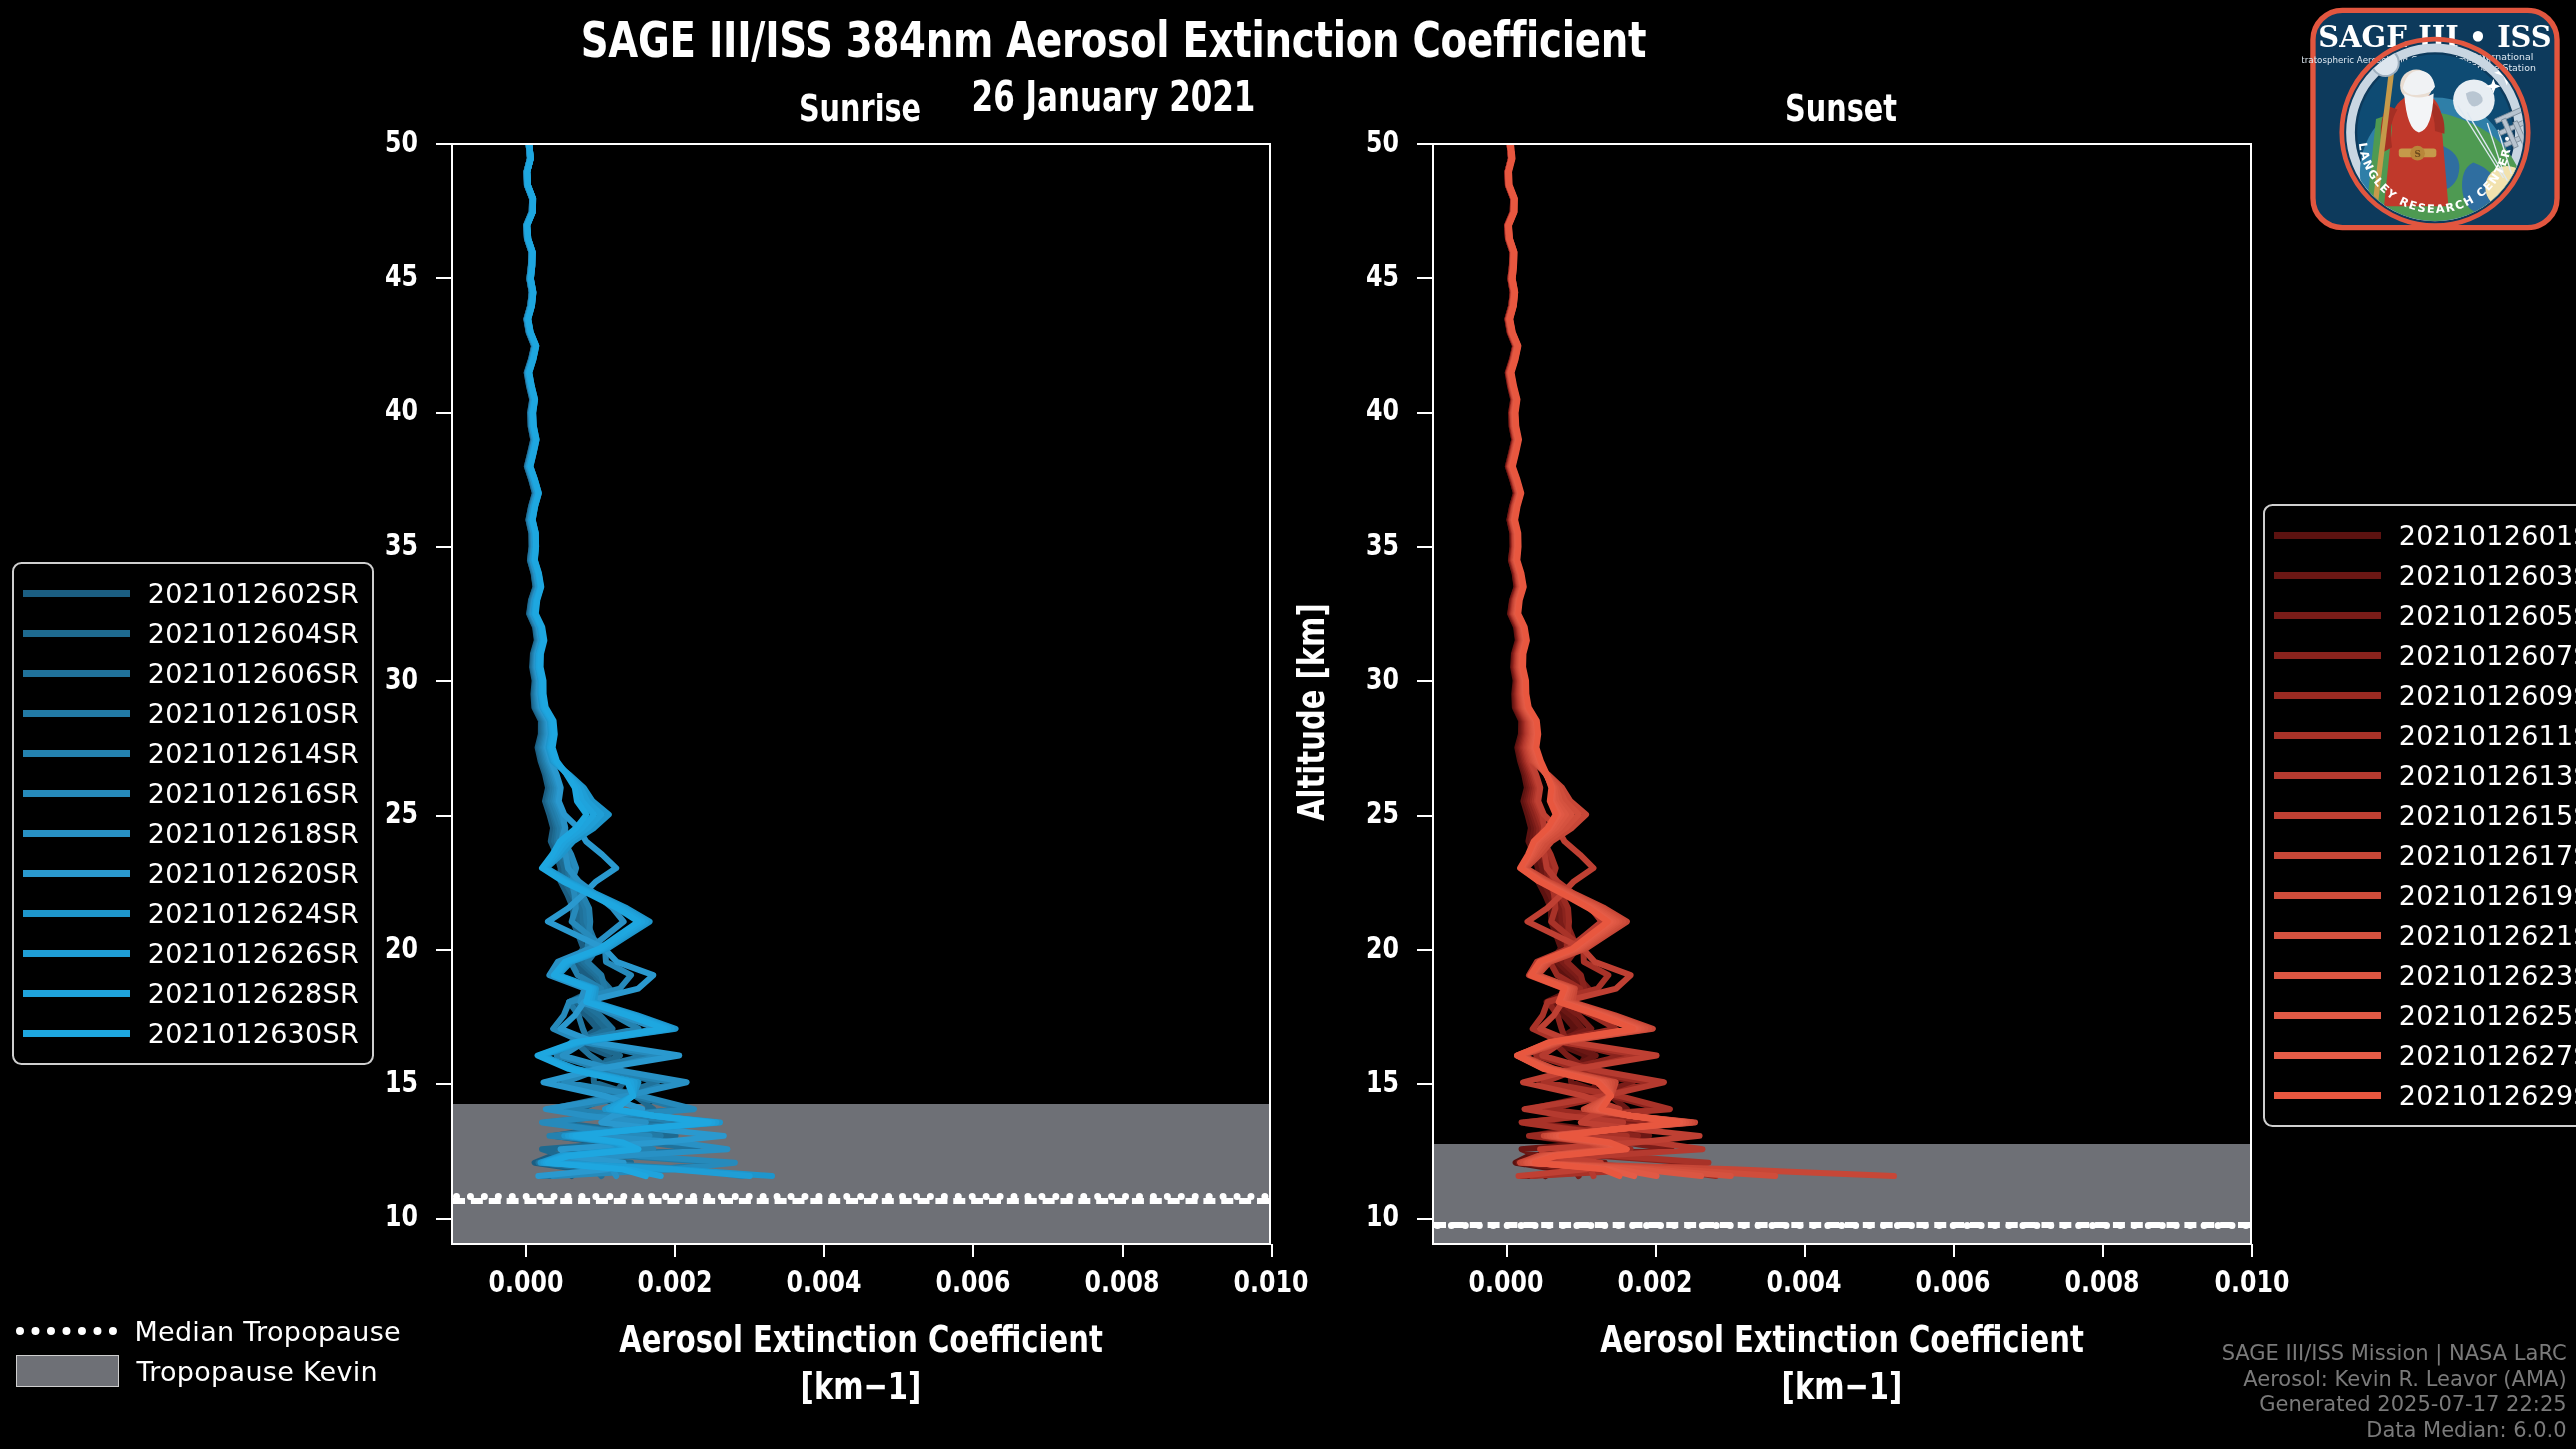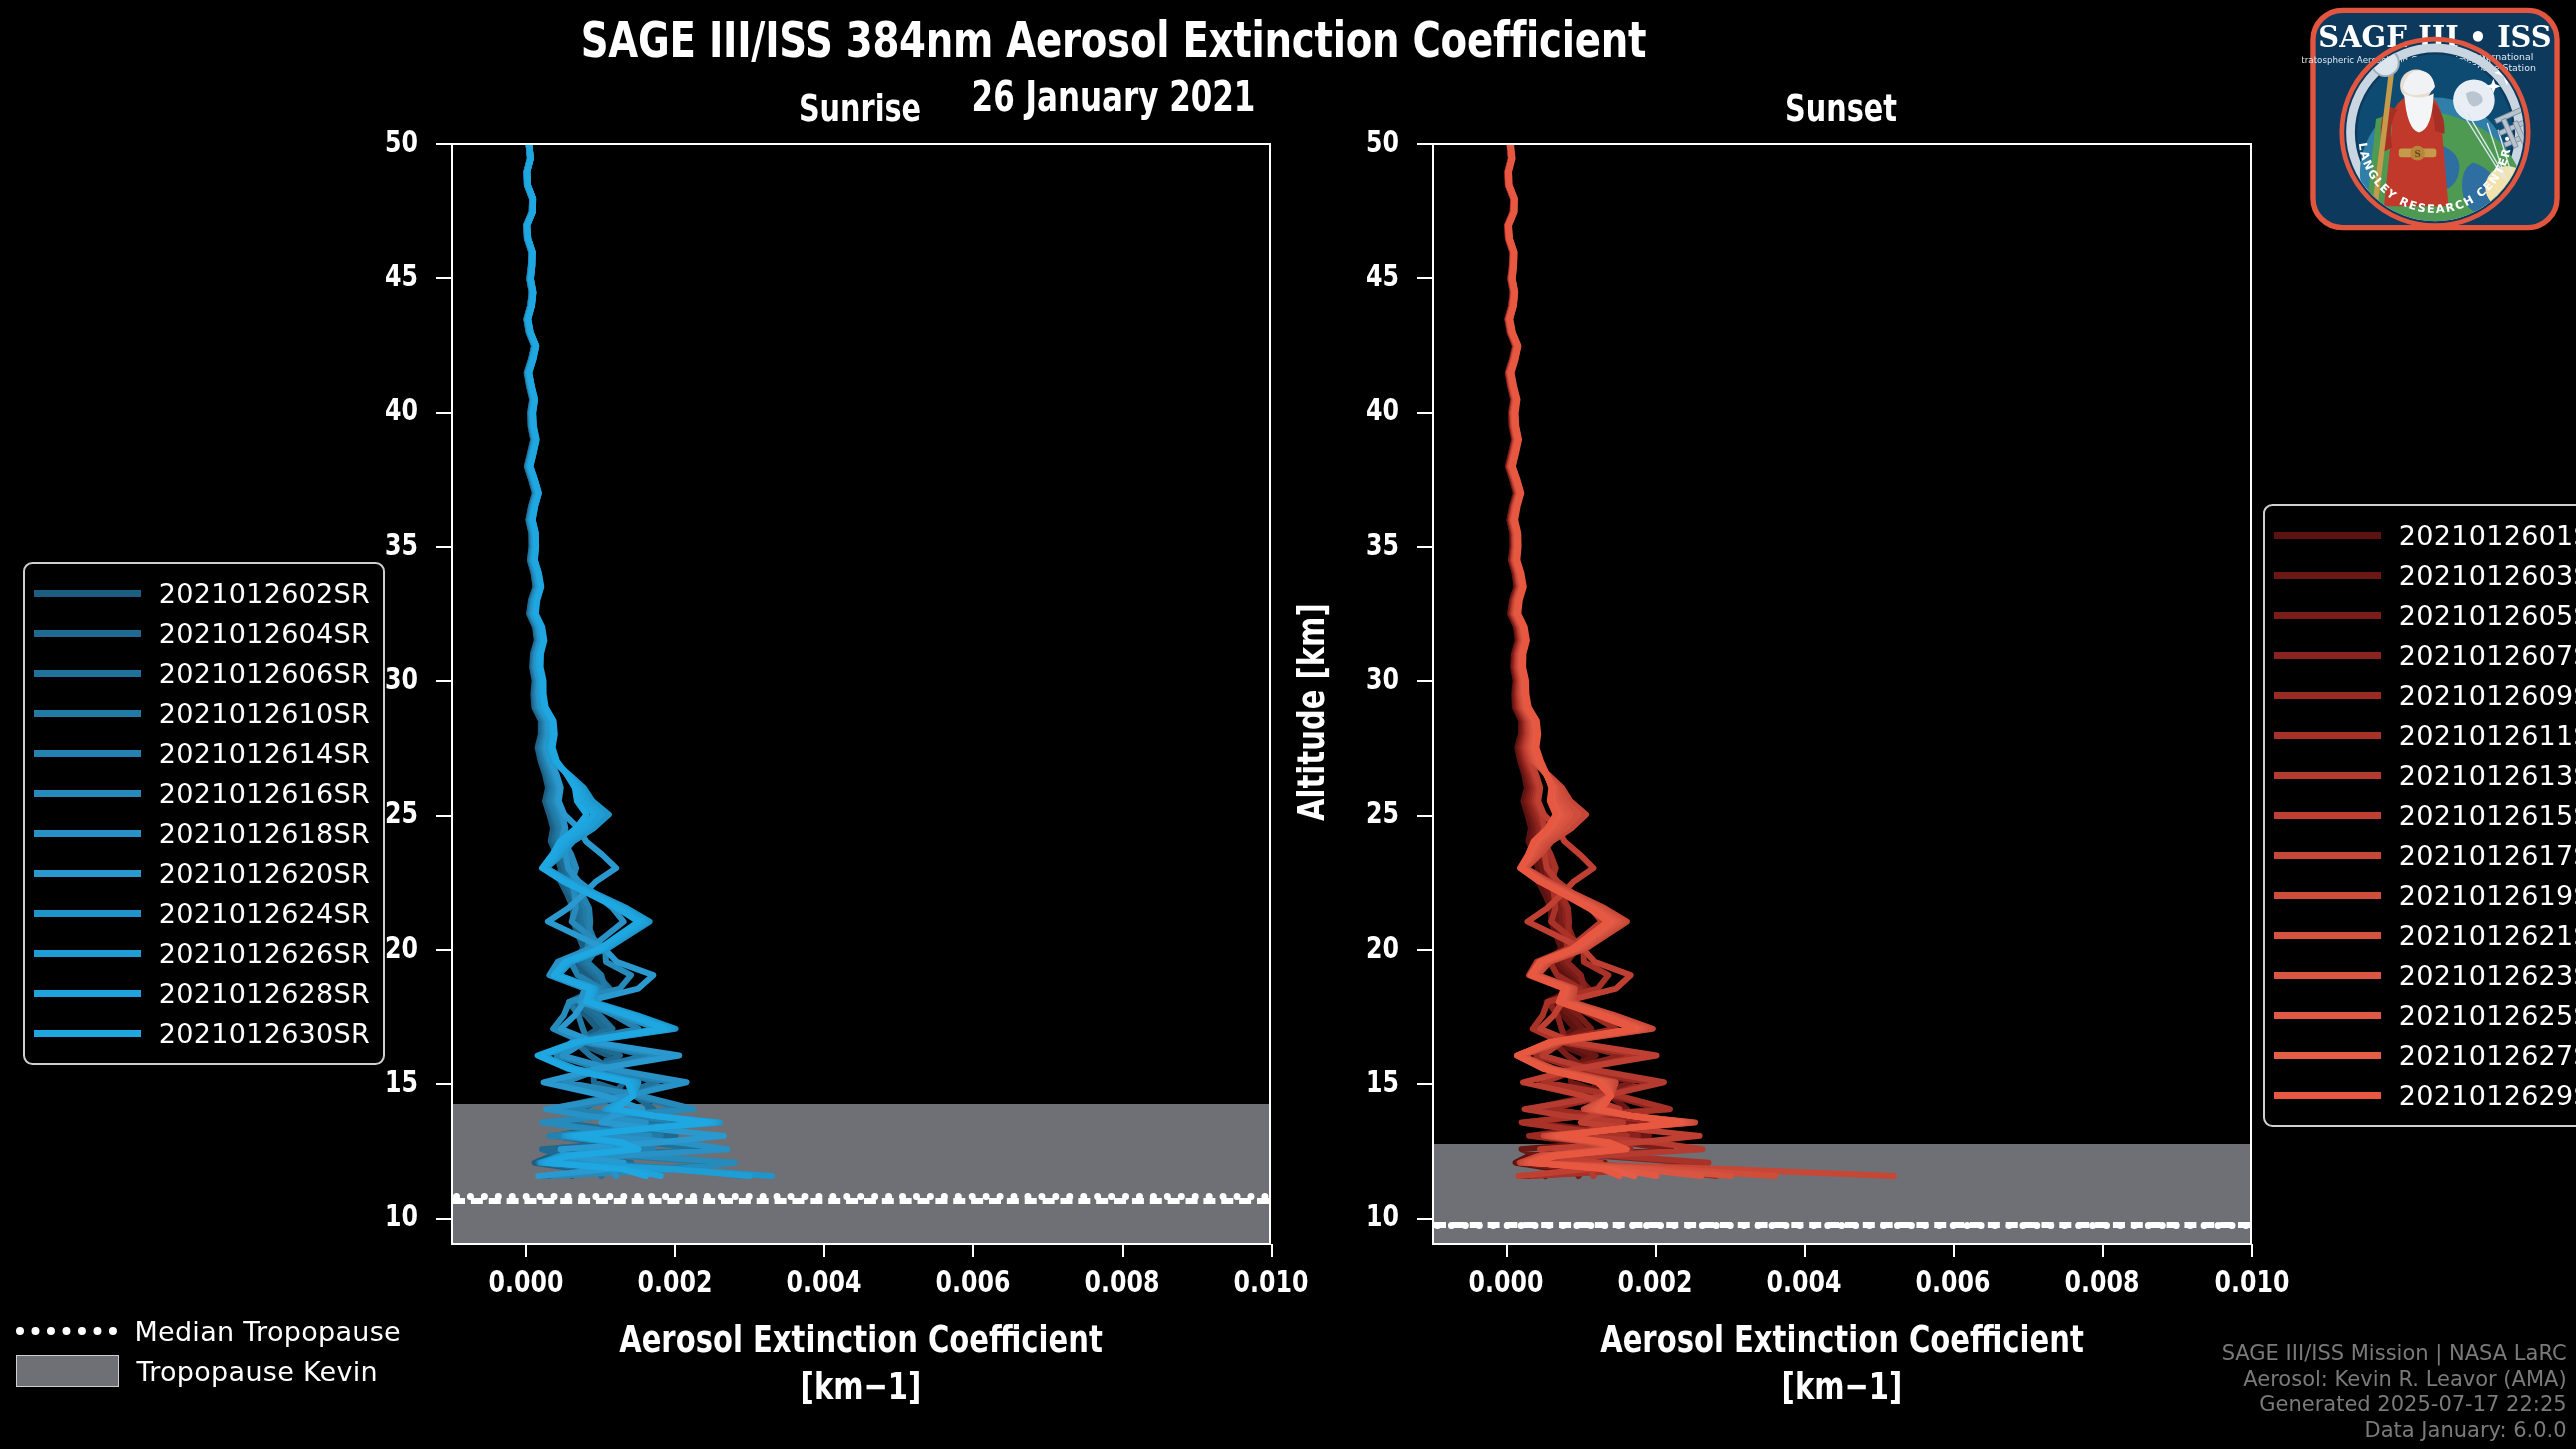--- a/index.html
+++ b/index.html
@@ -59,21 +59,21 @@
     font-weight:bold;font-size:38px;white-space:nowrap;
     transform:rotate(-90deg) scaleX(0.85);transform-origin:left top;}
 
   
   .legend-box{position:absolute;border:2px solid #cfcfcf;border-radius:9.4px;
     background:#000;padding:9.4px 13.4px 9.4px 9.4px;box-sizing:border-box;}
   .legend-row{display:flex;align-items:center;height:40px;}
   .legend-swatch{width:107px;height:7.4px;margin-right:17.4px;flex:none;}
   .legend-text{font-size:27px;font-family:"DejaVu Sans","Liberation Sans",sans-serif;
     white-space:nowrap;letter-spacing:0.3px;}
-  #legend-sunrise{left:23px;top:562px;}
+  #legend-sunrise{left:12px;top:562px;}
   #legend-sunset{left:2263px;top:504px;}
 
   #legend-tropo{position:absolute;left:16px;top:1311px;}
   #legend-tropo .legend-row{height:40px;}
   .sw-dashed{width:101px;height:0;border-top:8.7px dashed #fff;margin-right:17.4px;flex:none;}
   .sw-dotted{width:101px;height:0;border-top:8.7px dotted #fff;margin-right:17.4px;flex:none;}
   .sw-band{width:101px;height:29.5px;background:#6e7076;border:1.3px solid #cfcfcf;
            margin-right:17.4px;flex:none;}
 
   
@@ -323,21 +323,21 @@
     <div class="legend-row">
        <span class="sw-band"></span>
        <span class="legend-text">Tropopause Kevin</span>
      </div>
   </div>
 
 <div id="credits">
   <div>SAGE III/ISS Mission | NASA LaRC</div>
   <div>Aerosol: Kevin R. Leavor (AMA)</div>
   <div>Generated 2025-07-17 22:25</div>
-  <div>Data January: 6.0.0</div>
+  <div>Data Median: 6.0.0</div>
 </div>
 
 <div id="logo">
 <svg viewBox="0 0 396 340" width="266" height="228" xmlns="http://www.w3.org/2000/svg">
   <defs>
     <clipPath id="ringclip">
           <circle cx="198" cy="190" r="132"></circle>
         </clipPath>
     <path id="arcTop" d="M 80 196 A 118 118 0 0 1 316 196" fill="none"></path>
     <path id="arcBot" d="M 84 196 A 114 114 0 0 0 312 196" fill="none"></path>

